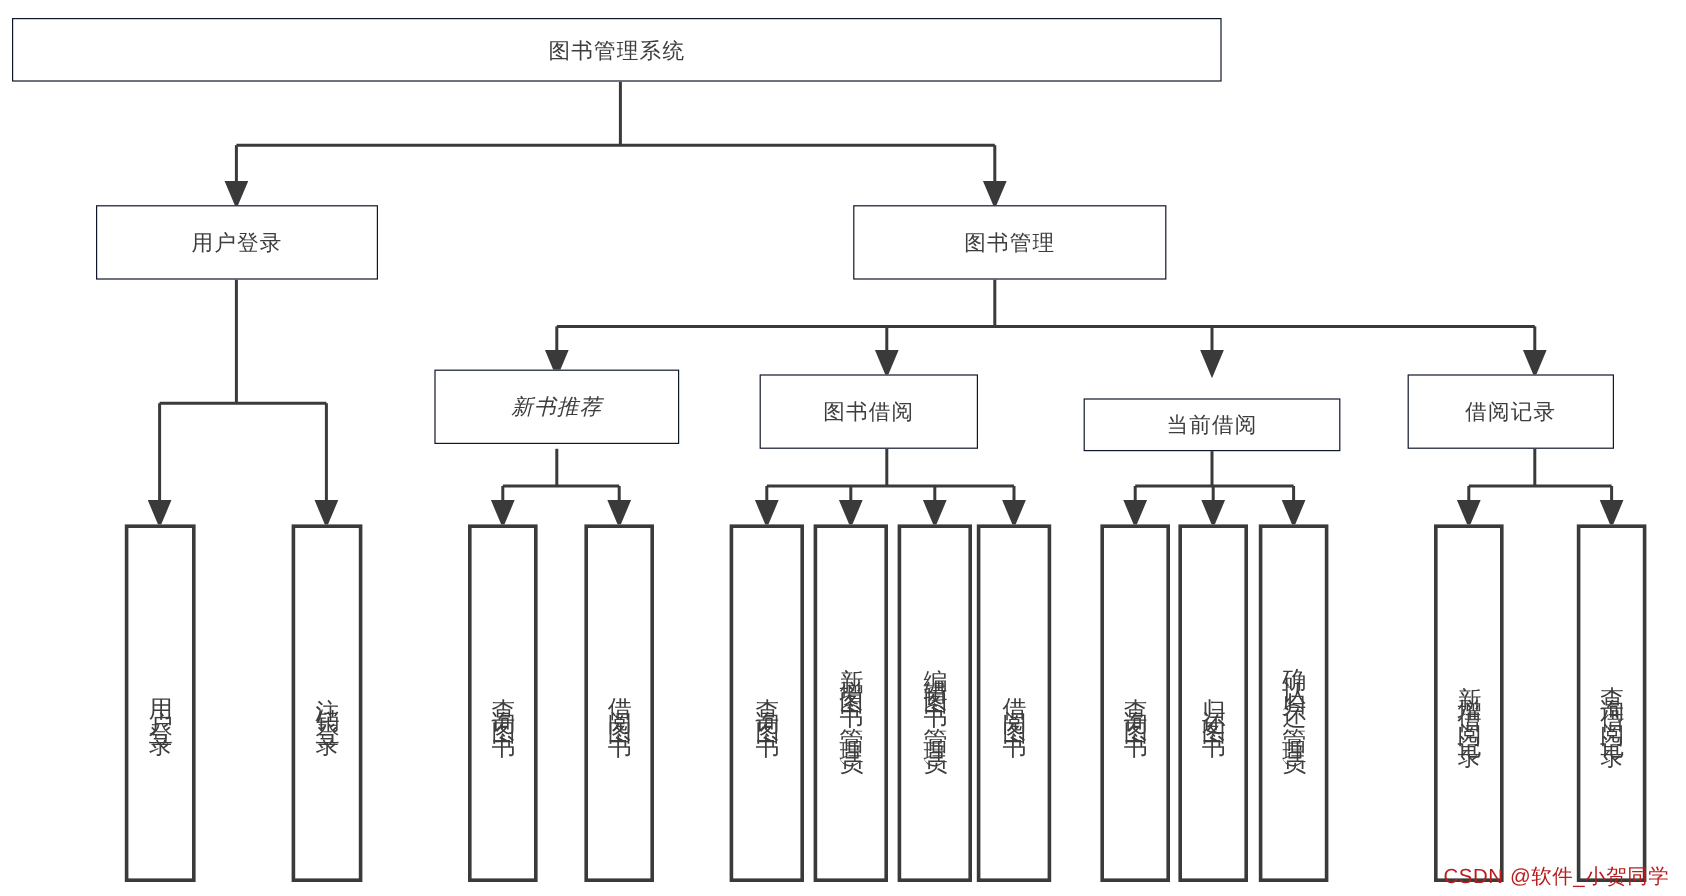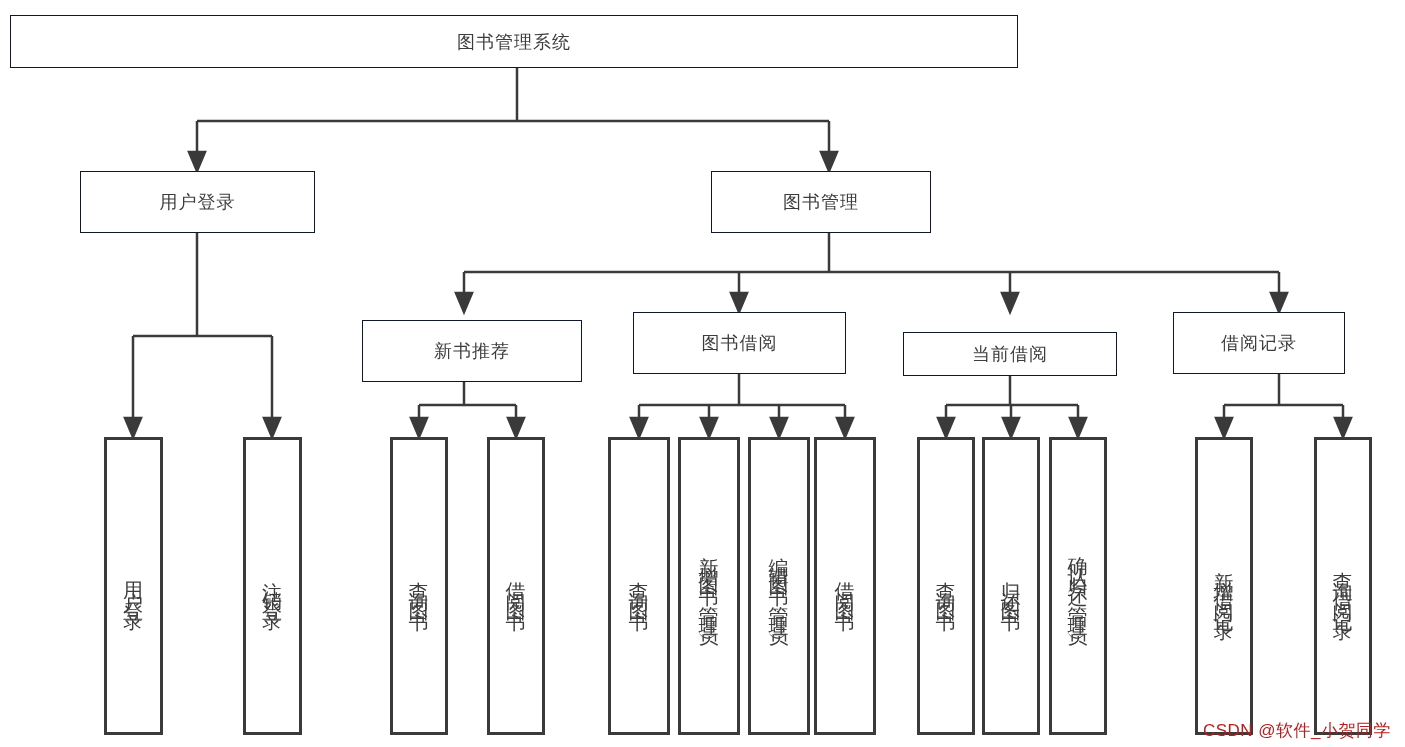--- a/index.html
+++ b/index.html
@@ -122,24 +122,24 @@
     <line x1="1224" y1="405" x2="1224" y2="419"></line>
     <polygon points="1216,418 1232,418 1224,437"></polygon>
     <line x1="1343" y1="405" x2="1343" y2="419"></line>
     <polygon points="1335,418 1351,418 1343,437"></polygon>
   </g>
 </svg>
 
 <div class="box" style="left:10px; top:15px; width:1008px; height:53px;">图书管理系统</div>
 
 <div class="box" style="left:80px; top:171px; width:235px; height:62px;">用户登录</div>
-<div class="box" style="left:711px; top:171px; width:220px; height:62px;">图书管理</div>
+<div class="box" style="left:711px; top:171px; width:261px; height:62px;">图书管理</div>
 
-<div class="box" style="left:362px; top:320px; width:220px; height:62px;">新书推荐</div>
-<div class="box" style="left:633px; top:312px; width:213px; height:62px;">图书借阅</div>
+<div class="box" style="left:362px; top:308px; width:204px; height:62px;font-style:italic;">新书推荐</div>
+<div class="box" style="left:633px; top:312px; width:182px; height:62px;">图书借阅</div>
 <div class="box" style="left:903px; top:332px; width:214px; height:44px;">当前借阅</div>
 <div class="box" style="left:1173px; top:312px; width:172px; height:62px;">借阅记录</div>
 
 <div class="vbox" style="left:104px; width:59px;">
   <span class="vtext">用户登录</span>
 </div>
 <div class="vbox" style="left:243px; width:59px;">
   <span class="vtext">注销登录</span>
 </div>
 

